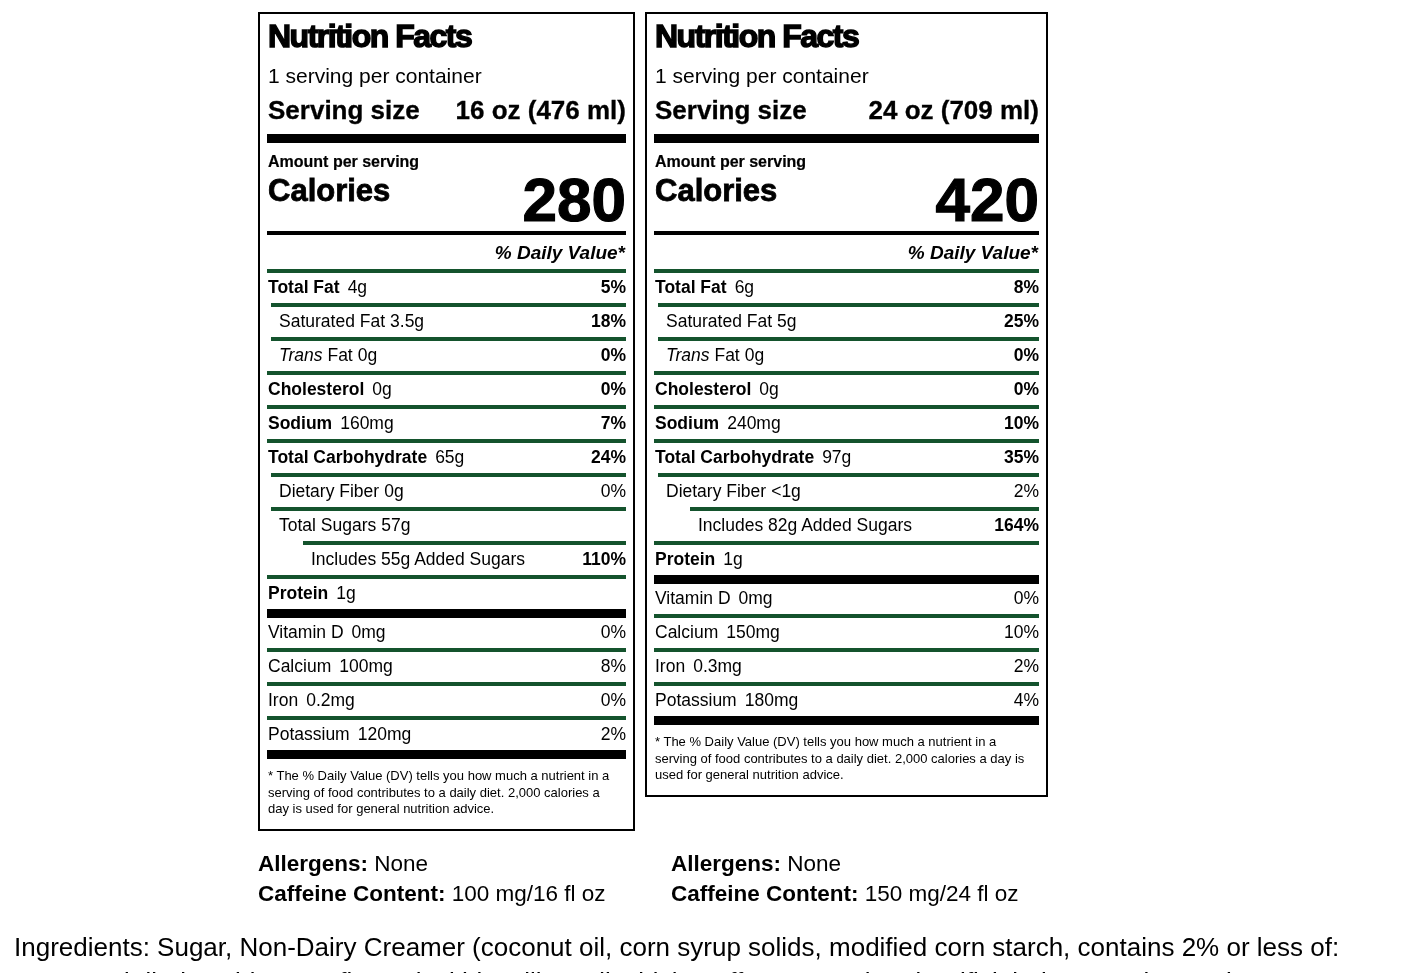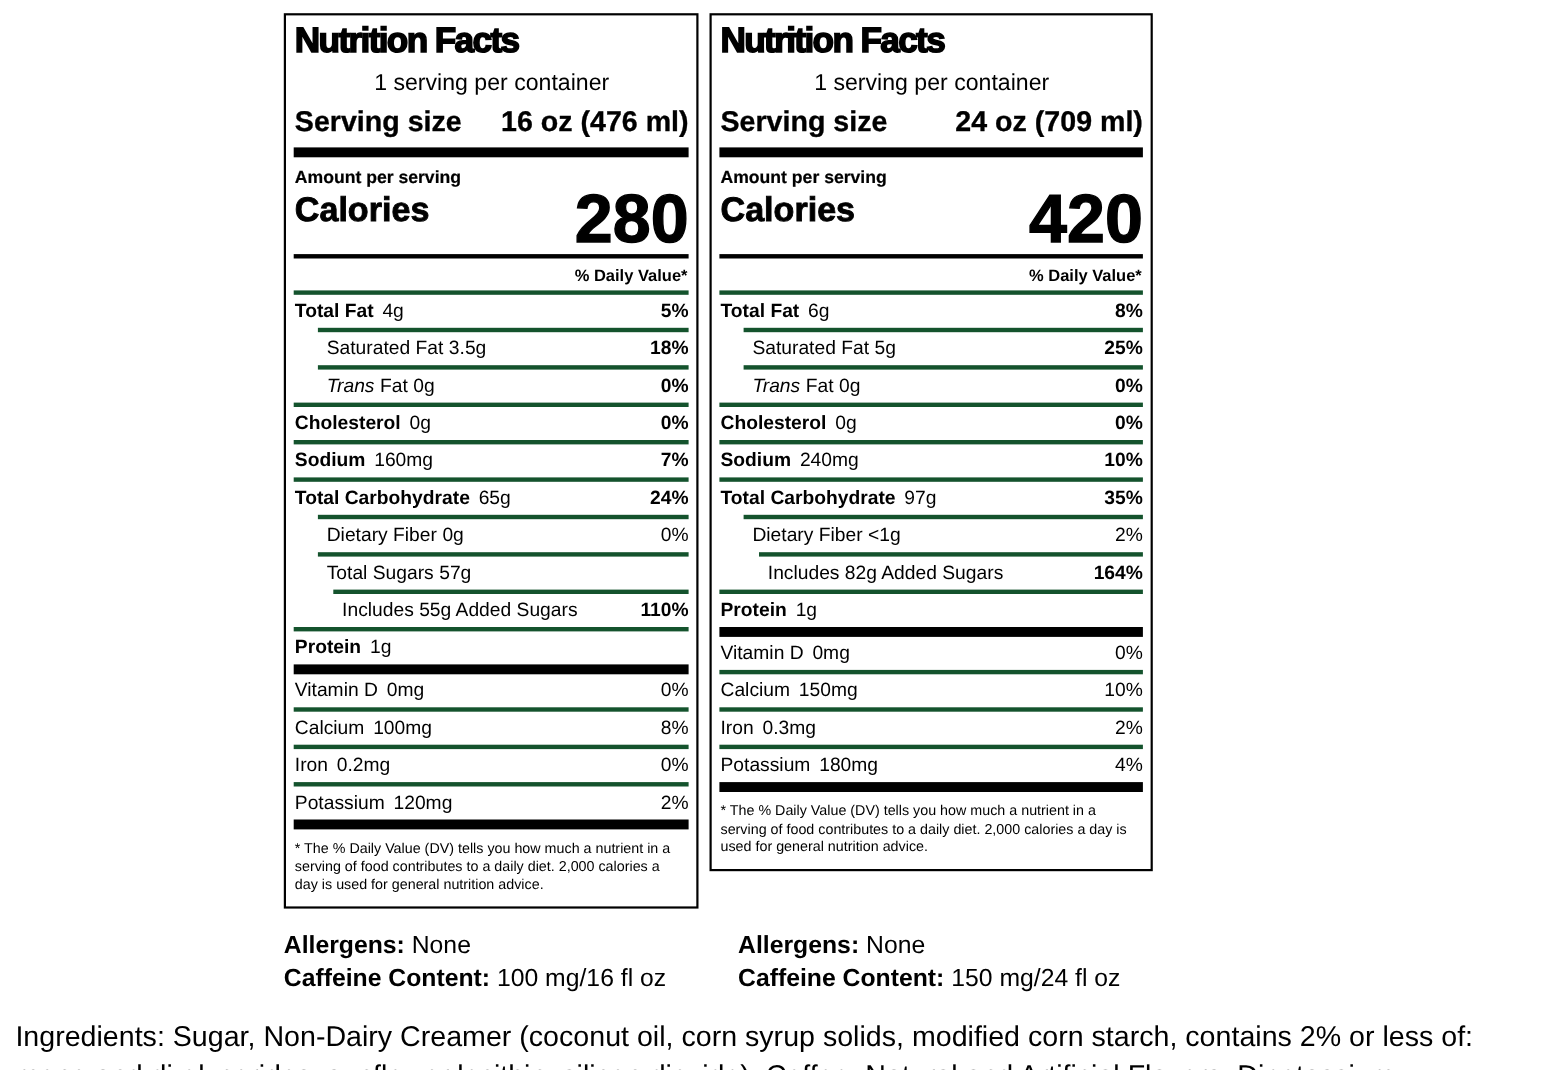--- a/index.html
+++ b/index.html
@@ -15,40 +15,40 @@
     border: 2px solid #000; background: #fff;
     padding: 0 7px; flex: none;
   }
   .nf.w1 { width: 377px; }
   .nf.w2 { width: 403px; }
   .nf-title {
     font-size: 32px; font-weight: 900; letter-spacing: -1.5px;
     -webkit-text-stroke: 1.4px #000;
     line-height: 1.02; padding: 6px 0 2px 1px; white-space: nowrap;
   }
-  .nf-servings { font-size: 21px; padding: 9px 0 2px 1px; text-align: center; }
+  .nf-servings { font-size: 21px; padding: 9px 0 2px 1px; }
   .nf-ssrow {
     display: flex; justify-content: space-between; align-items: baseline;
     font-size: 26px; font-weight: bold; -webkit-text-stroke: 0.3px #000;
     padding: 5px 0 8px 1px;
   }
   .bar { background: #000; width: 100%; }
   .bar8 { height: 9px; }
   .bar4 { height: 4px; }
   .nf-aps { font-size: 16px; font-weight: bold; -webkit-text-stroke: 0.2px #000; padding: 10px 0 0 1px; }
   .nf-calrow { display: flex; justify-content: space-between; align-items: flex-start; padding: 4px 0 7px 1px; }
   .nf-cal-label { font-size: 31px; font-weight: 900; -webkit-text-stroke: 0.8px #000; line-height: 1; padding-bottom: 3px; }
   .nf-cal-num { font-size: 62px; font-weight: 900; -webkit-text-stroke: 1.2px #000; line-height: 0.80; }
-  .nf-dvh { text-align: right; font-size: 15px; font-weight: bold; padding: 7px 1px 5px 0; }
+  .nf-dvh { text-align: right; font-size: 19px; font-weight: bold; padding: 7px 1px 5px 0; font-style: italic; }
   .row {
     display: flex; justify-content: space-between; align-items: baseline;
     border-top: 4px solid #14532d; font-size: 17.5px; padding: 4px 0 5px 1px;
   }
   .row.nb { border-top: none; }
-  .ind1 { margin-left: 22px; gap: 15px; }
+  .ind1 { margin-left: 4px; gap: 15px; }
   .ind1 .nm { padding-left: 7px; }
   .ind2 { margin-left: 36px; }
   .ind2 .nm { padding-left: 7px; }
   .row b { font-weight: bold; }
   .amt { margin-left: 8px; }
   .sp { margin-left: 5px; }
   .dv { font-weight: bold; }
   .dv.reg { font-weight: normal; }
   .nf-foot { font-size: 13px; line-height: 16.5px; padding: 9px 2px 11px 1px; }
   .meta-row { display: flex; gap: 26px; margin: 18px 0 0 258px; }

